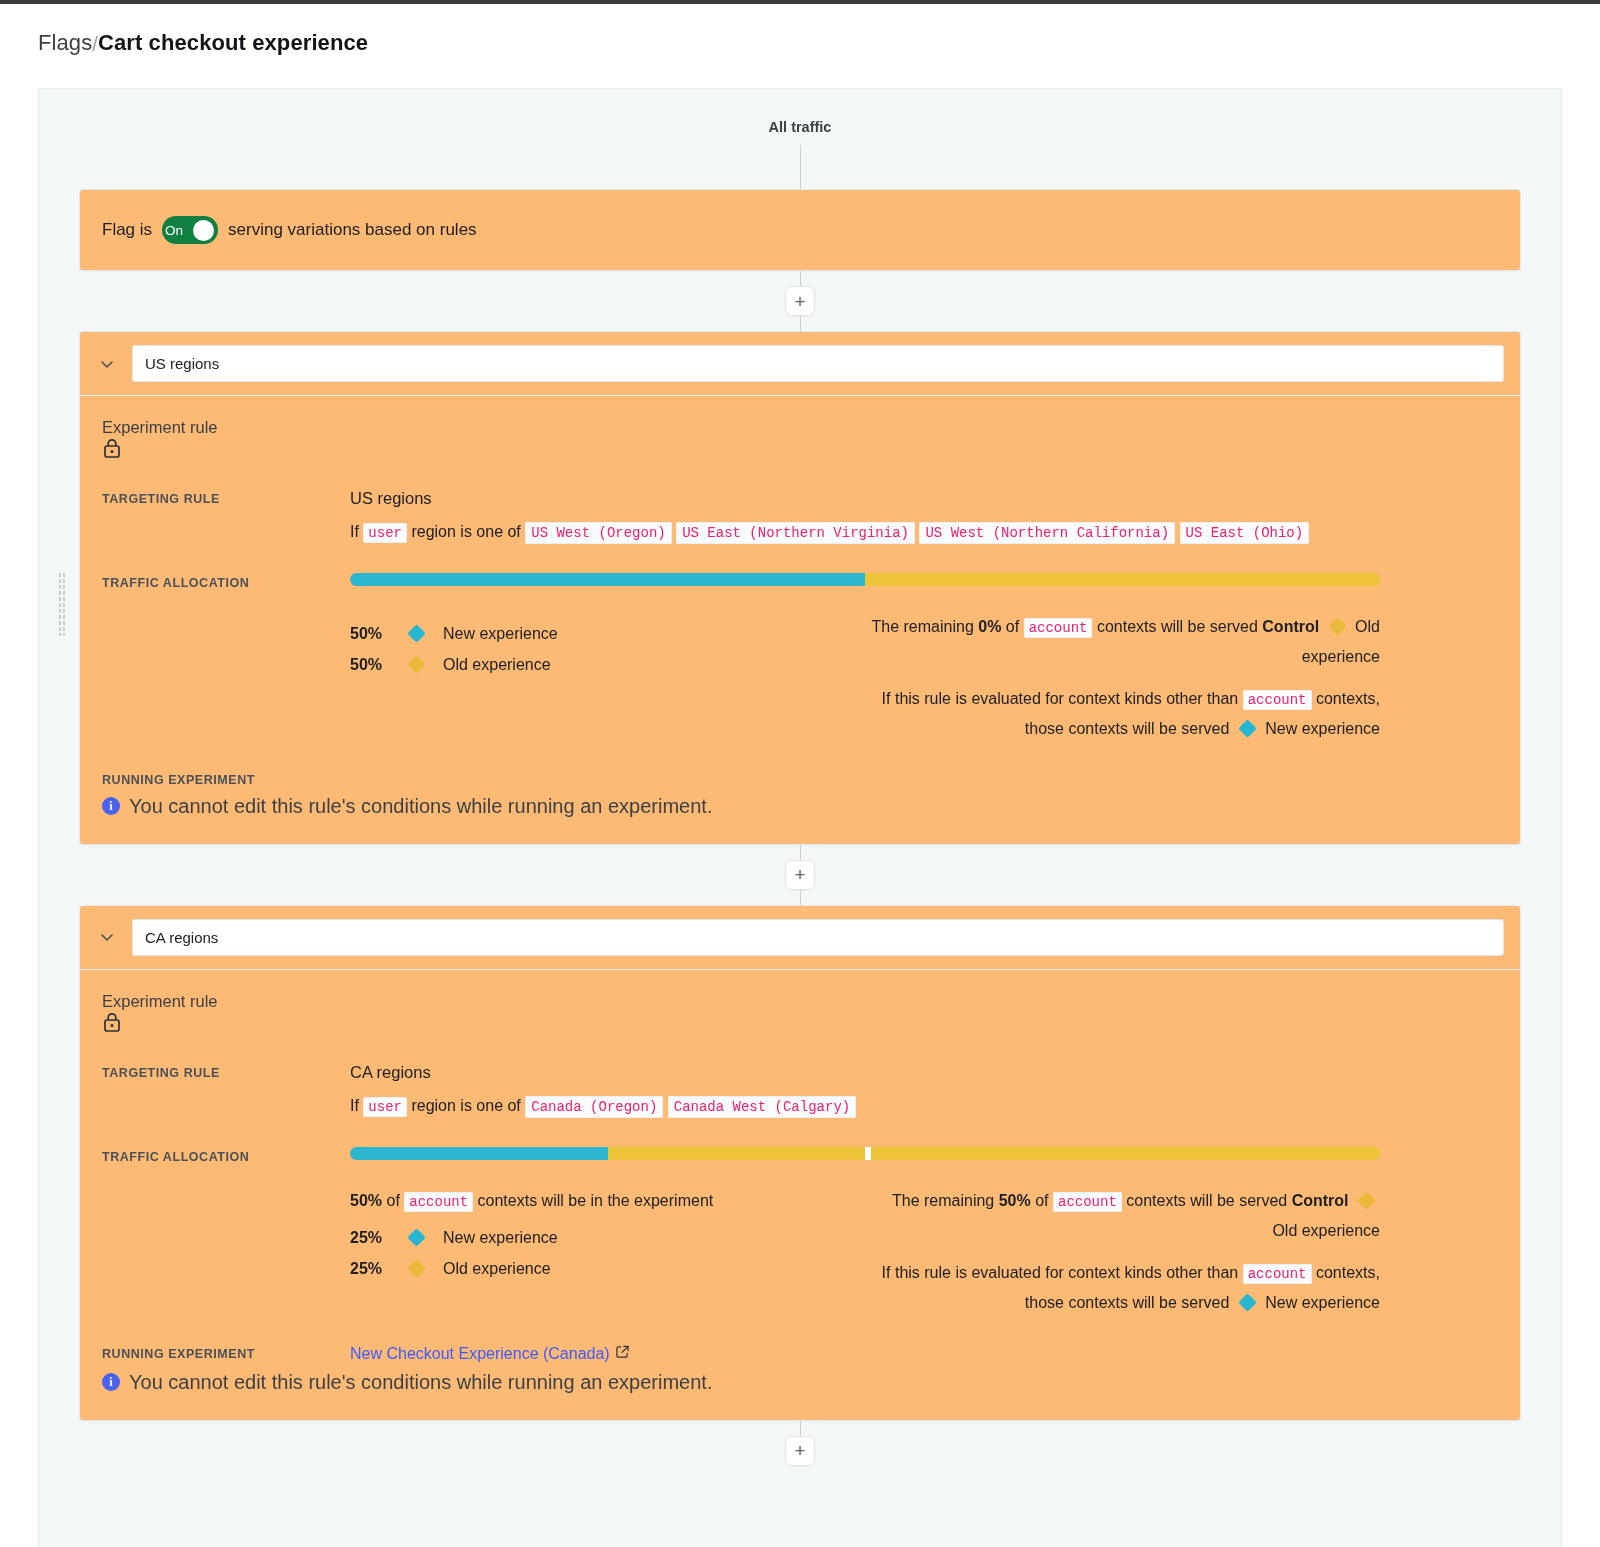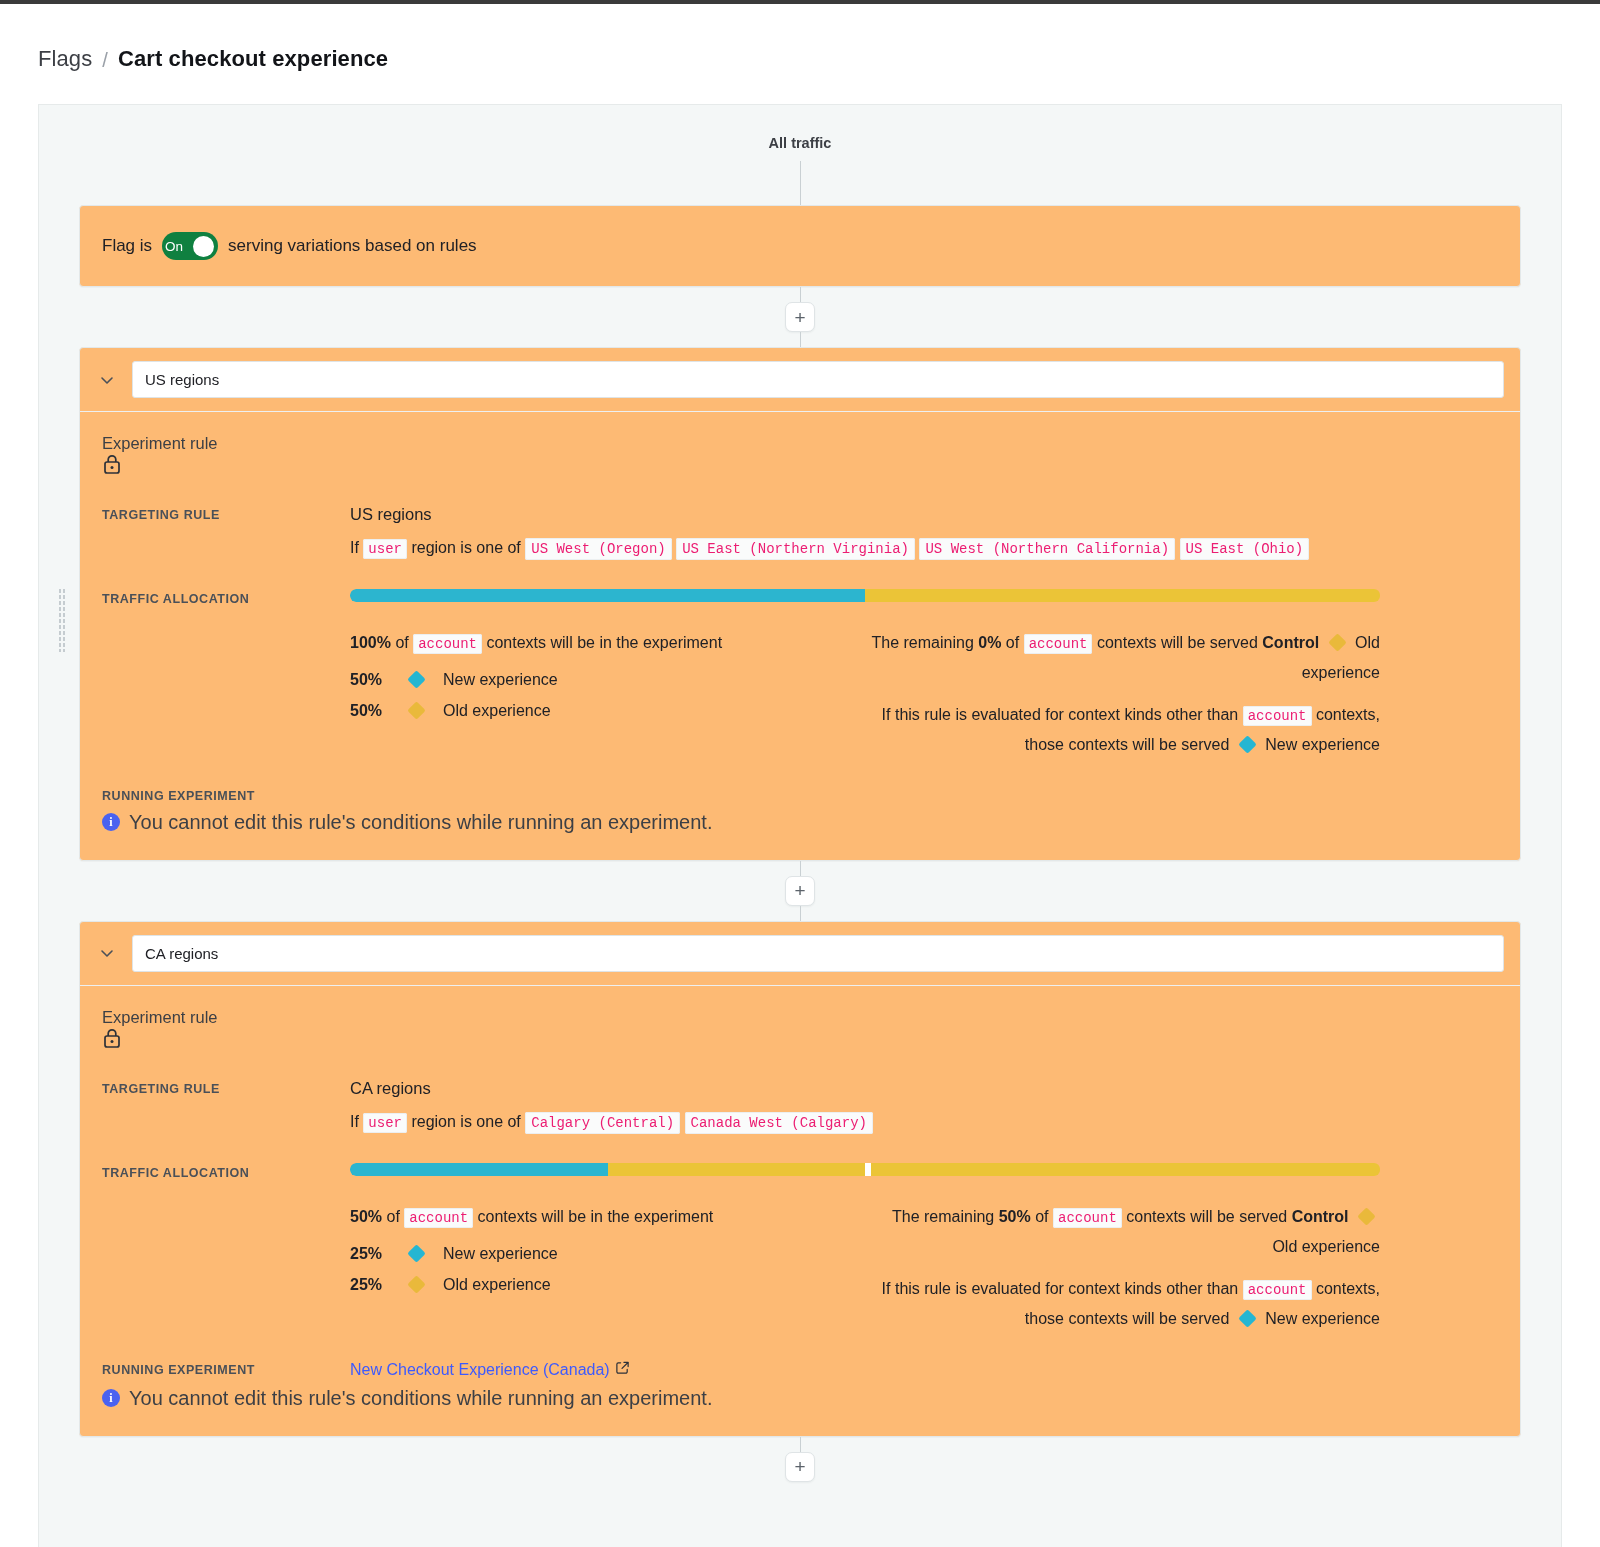--- a/index.html
+++ b/index.html
@@ -14,22 +14,20 @@
   .page { position: relative; width: 1600px; height: 1547px; }
 
   
   .topline { height: 4px; background: #3a3a3a; width: 100%; }
   .breadcrumb {
     padding: 26px 0 22px 38px;
     font-size: 22px;
     letter-spacing: .1px;
     display: flex;
     align-items: flex-end;
-    gap: 10px;
-    margin-top: 16px;
   }
   .crumb-link { color: #3c3f45; cursor: pointer; }
   .crumb-sep { color: #9aa0a8; font-size: 20px; }
   .crumb-current { color: #121418; font-weight: 700; }
 
   
   .canvas {
     margin: 10px 38px 0 38px;
     background: #f4f7f7;
     border: 1px solid #e6eaea;
@@ -287,26 +285,20 @@
 
         <div class="grid-row">
           <div class="grid-label">TRAFFIC ALLOCATION</div>
           <div class="grid-content">
             <div class="bar">
               <div class="seg-c" style="width:50%"></div>
               <div class="seg-y" style="width:50%"></div>
             </div>
             <div class="alloc-cols">
               <div class="alloc-left">
-                <div class="alloc-txt">
-                  <b>100%</b>
-                  <span>of</span>
-                  <span class="chip tight">account</span>
-                  <span>contexts will be in the experiment</span>
-                </div>
                 <div class="var-row">
                   <span class="var-pct">50%</span>
                   <span class="dia cyan"></span>
                   <span class="var-name">New experience</span>
                 </div>
                 <div class="var-row">
                   <span class="var-pct">50%</span>
                   <span class="dia yellow"></span>
                   <span class="var-name">Old experience</span>
                 </div>
@@ -374,21 +366,21 @@
         </div>
 
         <div class="grid-row">
           <div class="grid-label">TARGETING RULE</div>
           <div class="grid-content">
             <div class="rule-title">CA regions</div>
             <div class="cond-line">
               <span>If</span>
               <span class="chip tight">user</span>
               <span>region is one of</span>
-              <span class="chip">Calgary (Central)</span>
+              <span class="chip">Canada (Oregon)</span>
               <span class="chip">Canada West (Calgary)</span>
             </div>
           </div>
         </div>
 
         <div class="grid-row">
           <div class="grid-label">TRAFFIC ALLOCATION</div>
           <div class="grid-content">
             <div class="bar">
               <div class="seg-c" style="width:25%"></div>

